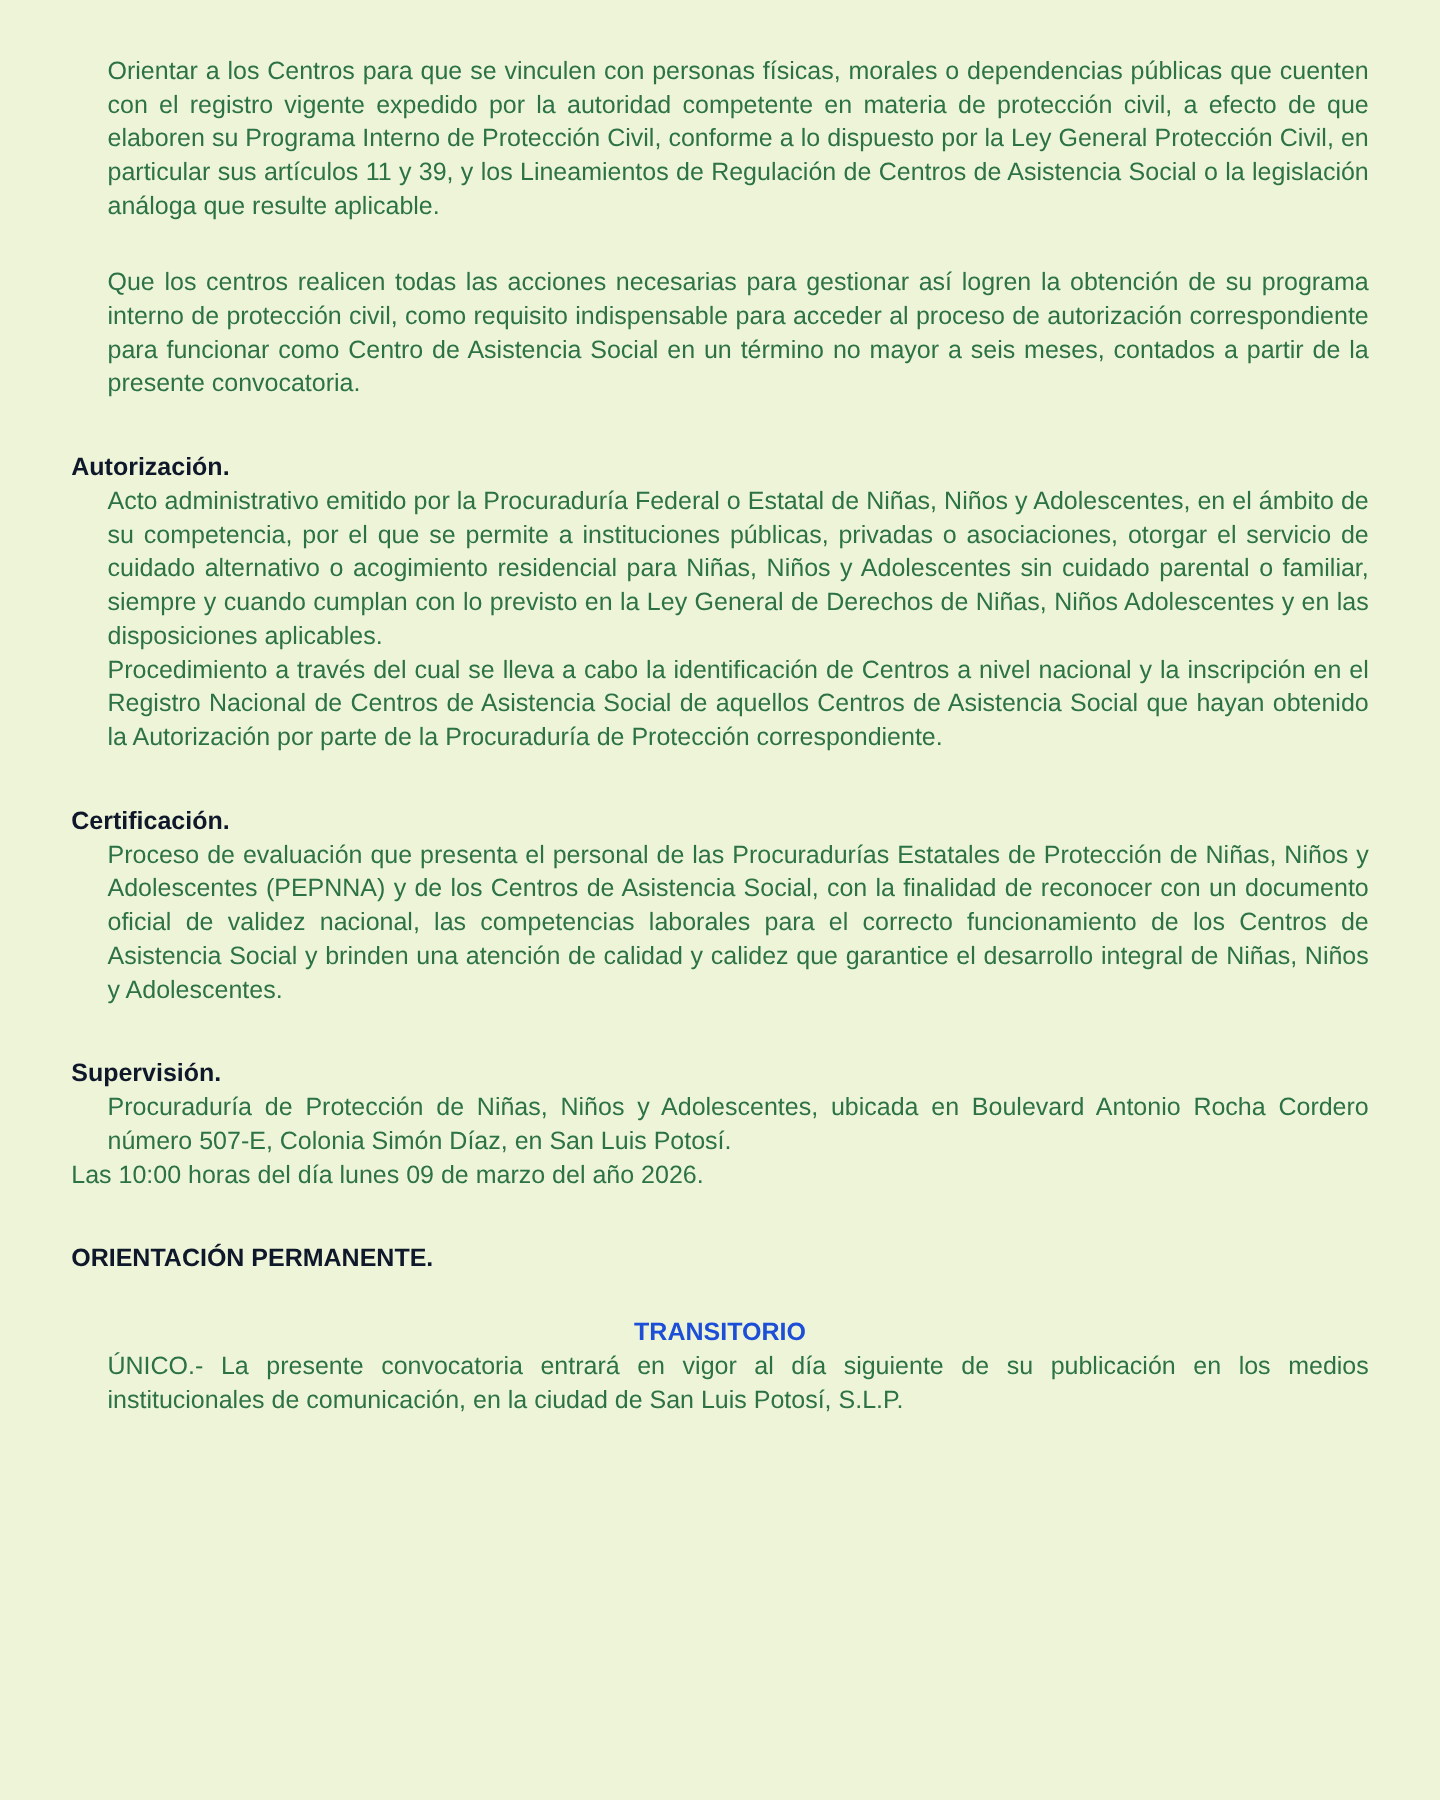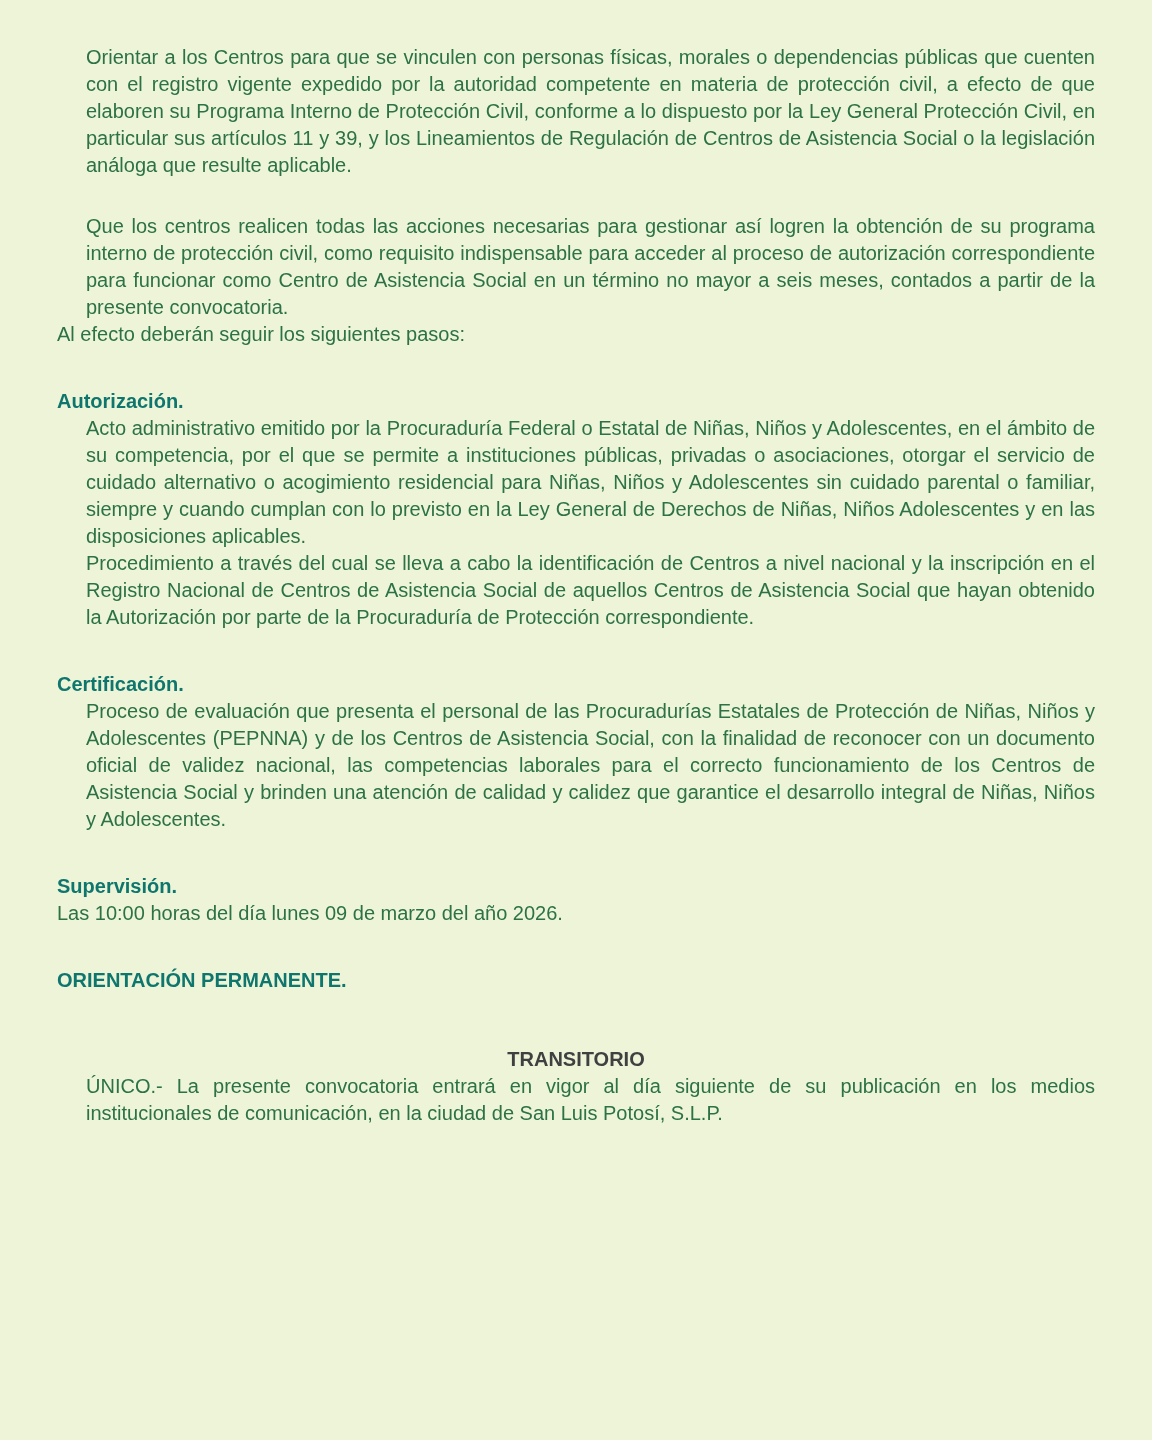--- a/index.html
+++ b/index.html
@@ -21,55 +21,55 @@
   }
   p { margin: 0; }
   .justify { text-align: justify; margin-left: 29px; }
   .bold { font-weight: normal; }
   .gap-top { margin-top: 34px; }
   .section-heading {
     margin: 40px 0 0 0;
     font-size: 20px;
     line-height: 27px;
     font-weight: bold;
-    color: #0f766e;
+    color: #0f172a;
   }
   .transitorio-heading {
-    margin: 52px 0 0 0;
+    margin: 32px 0 0 0;
     font-size: 20px;
     line-height: 27px;
     font-weight: bold;
-    color: #404040;
+    color: #1d4ed8;
     text-align: center;
   }
 </style>
 </head>
 <body>
 
 <div class="page">
 
   <p class="justify">Orientar a los Centros para que se vinculen con personas físicas, morales o dependencias públicas que cuenten con el registro vigente expedido por la autoridad competente en materia de protección civil, a efecto de que elaboren su Programa Interno de Protección Civil, conforme a lo dispuesto por la Ley General Protección Civil, en particular sus artículos 11 y 39, y los Lineamientos de Regulación de Centros de Asistencia Social o la legislación análoga que resulte aplicable.</p>
 
   <p class="justify gap-top">
     <span class="bold">Que los centros realicen todas las acciones necesarias para gestionar así logren la obtención de su programa interno de protección civil,</span>
     <span>como requisito indispensable para acceder al proceso de autorización correspondiente para funcionar como Centro de Asistencia Social en un término no mayor a seis meses, contados a partir de la presente convocatoria.</span>
   </p>
 
-  <p>Al efecto deberán seguir los siguientes pasos:</p>
 
   <h3 class="section-heading">Autorización.</h3>
   <p class="justify">Acto administrativo emitido por la Procuraduría Federal o Estatal de Niñas, Niños y Adolescentes, en el ámbito de su competencia, por el que se permite a instituciones públicas, privadas o asociaciones, otorgar el servicio de cuidado alternativo o acogimiento residencial para Niñas, Niños y Adolescentes sin cuidado parental o familiar, siempre y cuando cumplan con lo previsto en la Ley General de Derechos de Niñas, Niños Adolescentes y en las disposiciones aplicables.</p>
 
   <p class="justify">Procedimiento a través del cual se lleva a cabo la identificación de Centros a nivel nacional y la inscripción en el Registro Nacional de Centros de Asistencia Social de aquellos Centros de Asistencia Social que hayan obtenido la Autorización por parte de la Procuraduría de Protección correspondiente.</p>
 
   <h3 class="section-heading">Certificación.</h3>
   <p class="justify">Proceso de evaluación que presenta el personal de las Procuradurías Estatales de Protección de Niñas, Niños y Adolescentes (PEPNNA) y de los Centros de Asistencia Social, con la finalidad de reconocer con un documento oficial de validez nacional, las competencias laborales para el correcto funcionamiento de los Centros de Asistencia Social y brinden una atención de calidad y calidez que garantice el desarrollo integral de Niñas, Niños y Adolescentes.</p>
 
   <h3 class="section-heading">Supervisión.</h3>
 
+  <p class="justify">Procuraduría de Protección de Niñas, Niños y Adolescentes, ubicada en Boulevard Antonio Rocha Cordero número 507-E, Colonia Simón Díaz, en San Luis Potosí.</p>
   <p>Las 10:00 horas del día lunes 09 de marzo del año 2026.</p>
 
   <h3 class="section-heading">ORIENTACIÓN PERMANENTE.</h3>
 
   <h3 class="transitorio-heading">TRANSITORIO</h3>
 
   <p class="justify">
     <span class="bold">ÚNICO.-</span>
     <span>La presente convocatoria entrará en vigor al día siguiente de su publicación en los medios institucionales de comunicación, en la ciudad de San Luis Potosí, S.L.P.</span>
   </p>

